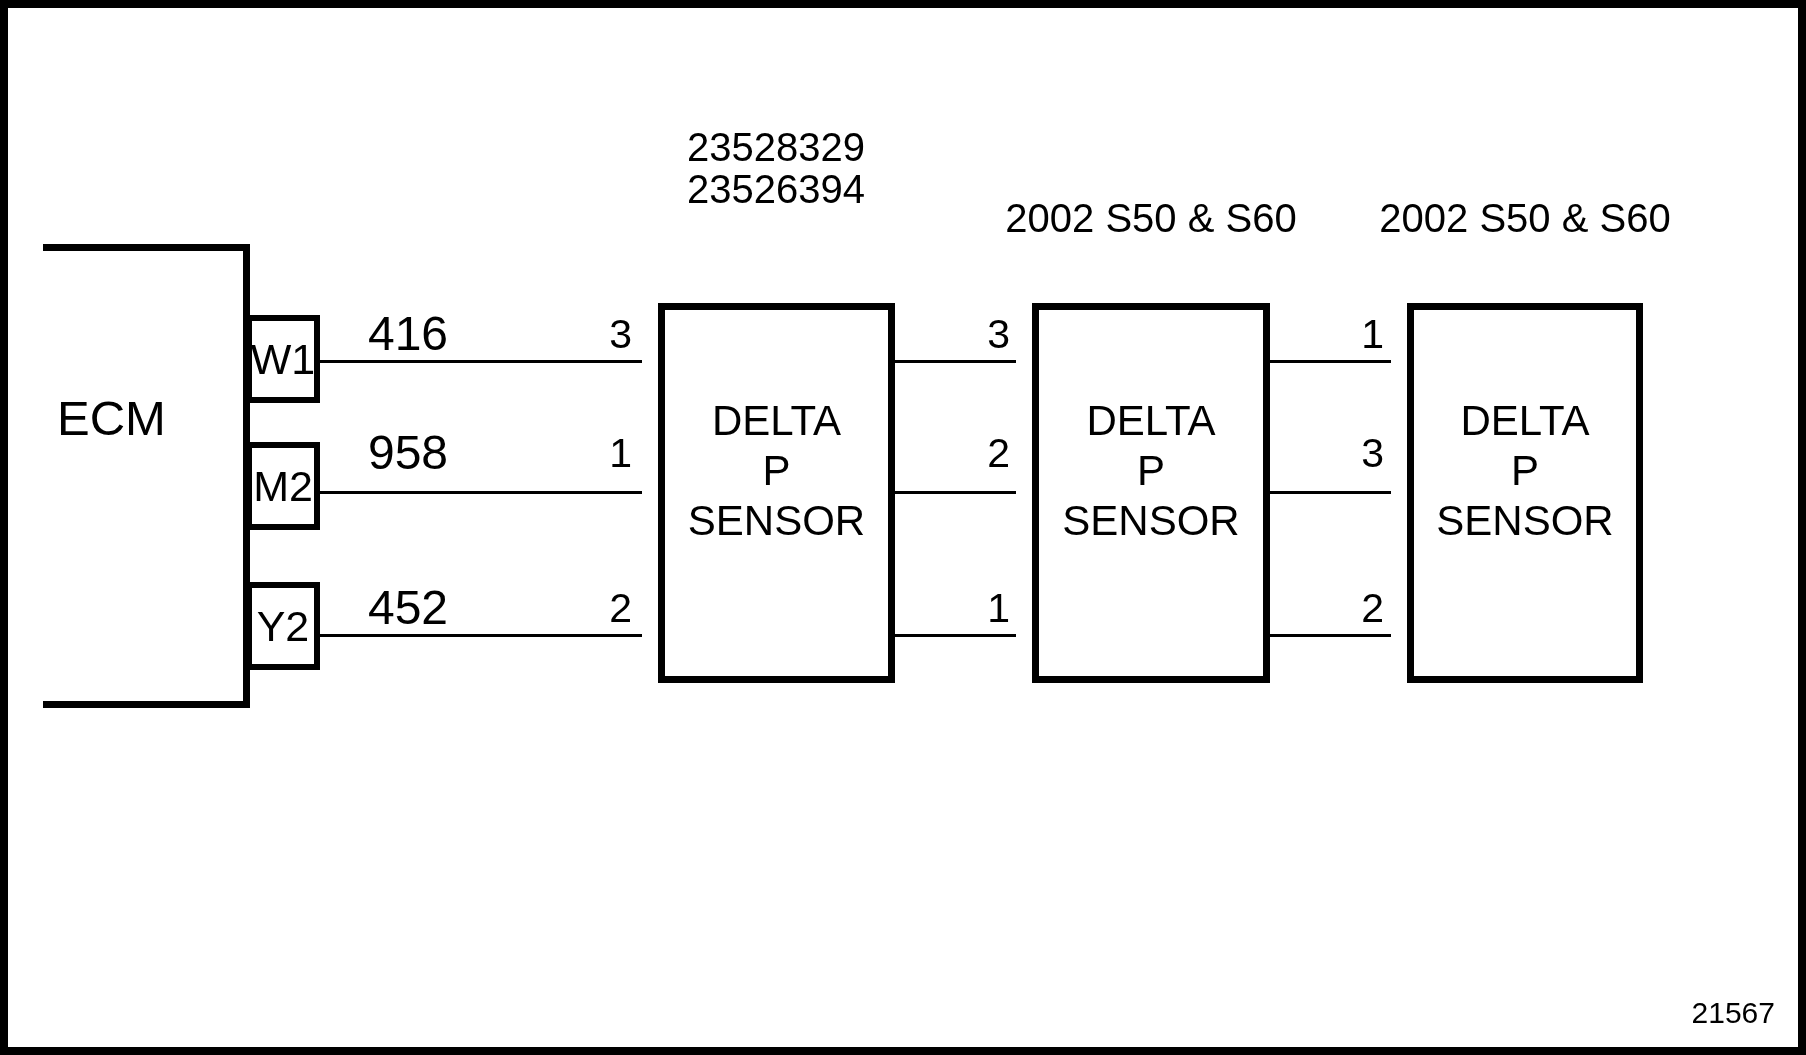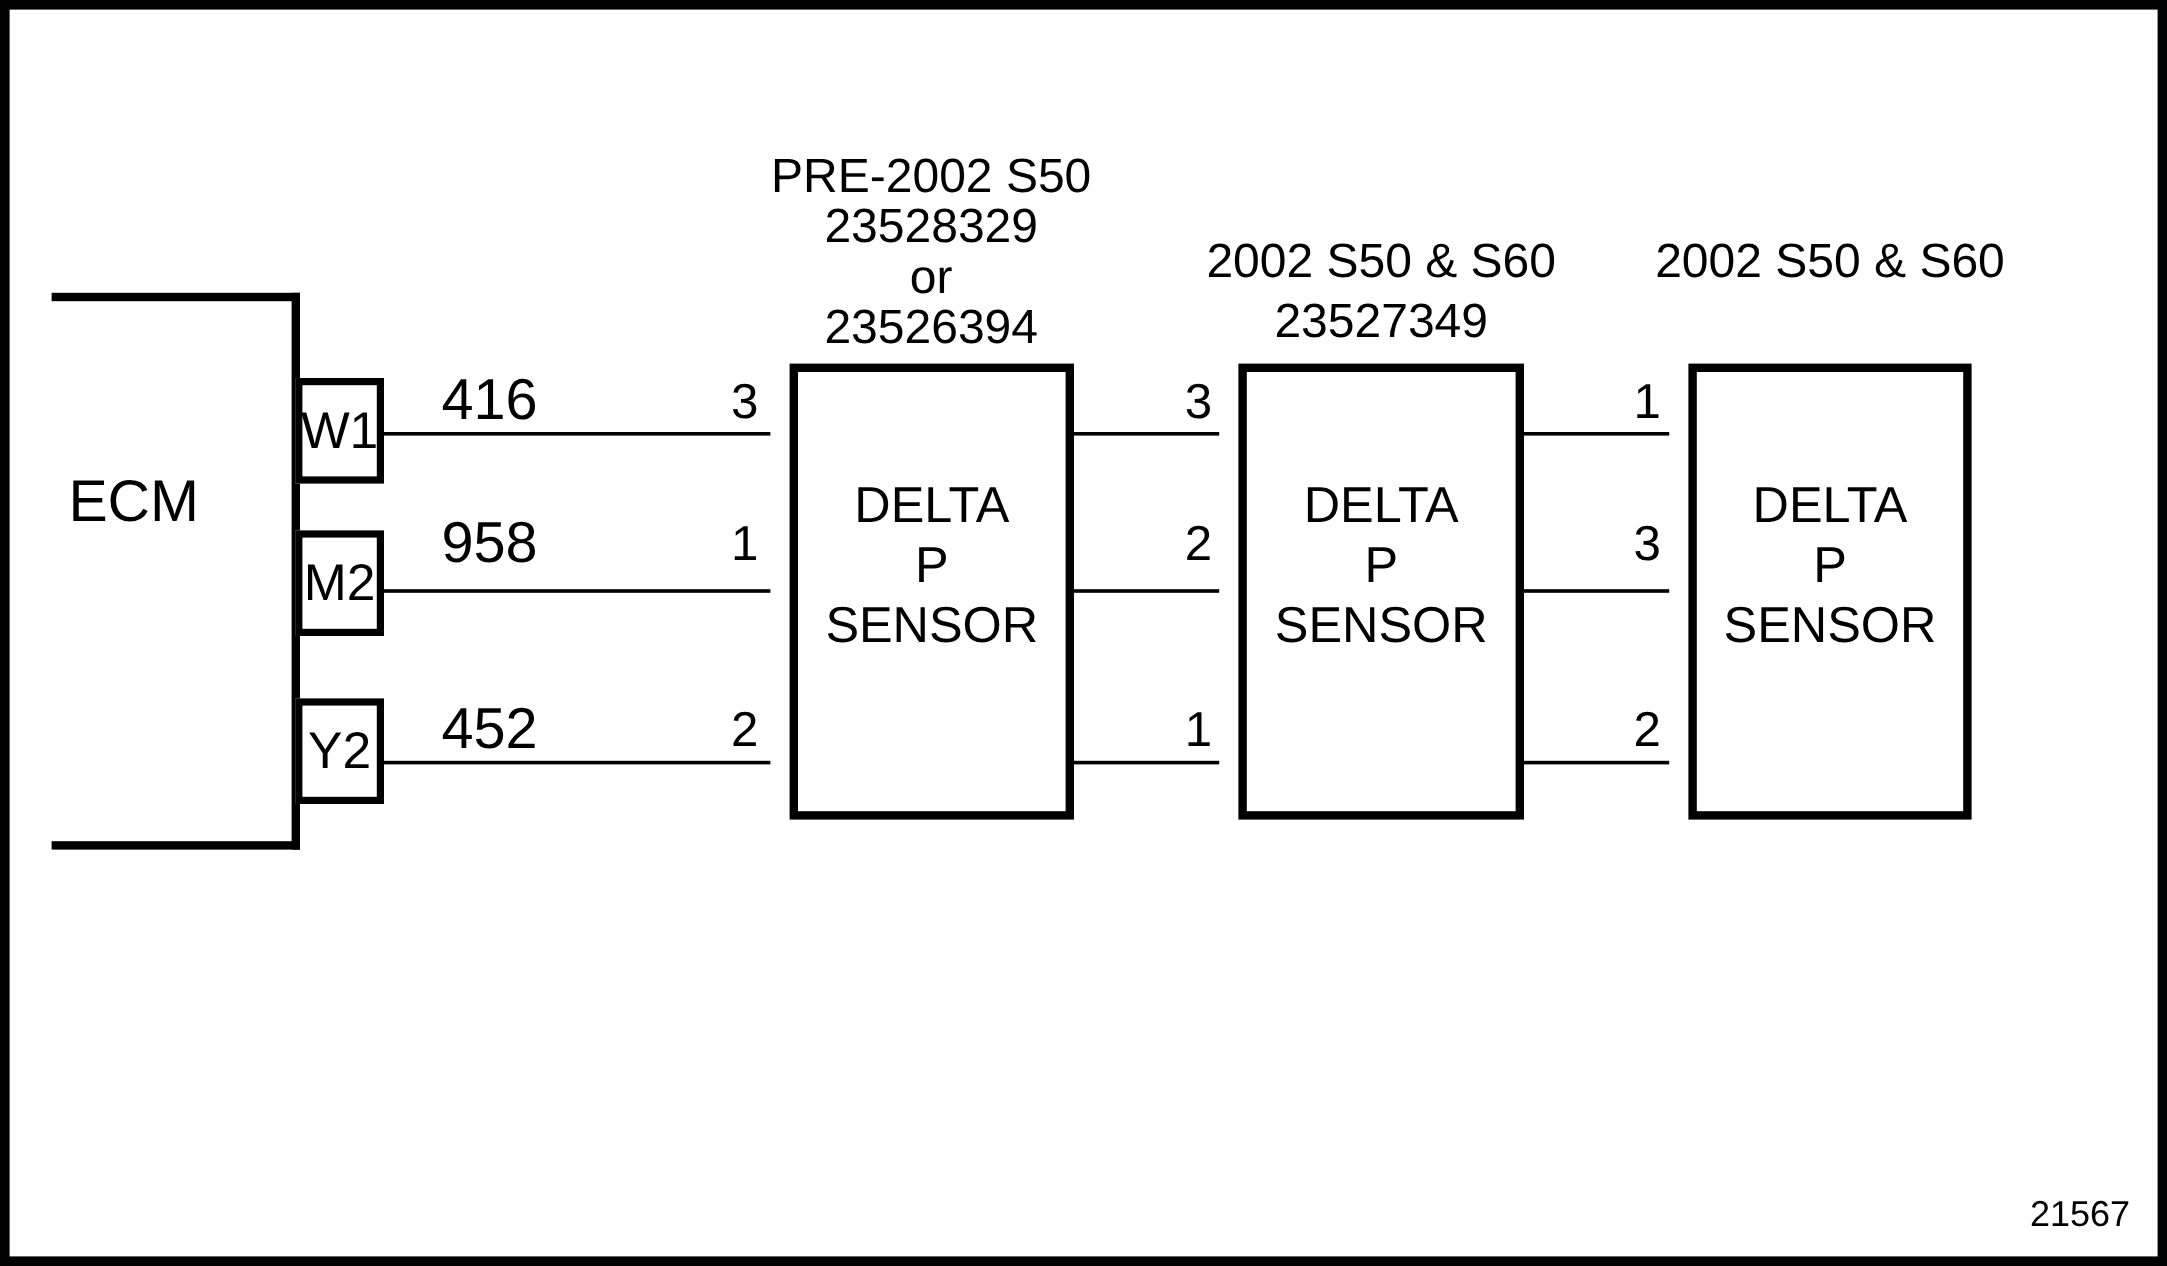--- a/index.html
+++ b/index.html
@@ -164,29 +164,26 @@
 
   <div class="pin-num row1 col2">3</div>
   <div class="pin-num row2 col2">2</div>
   <div class="pin-num row3 col2">1</div>
 
   <div class="pin-num row1 col3">1</div>
   <div class="pin-num row2 col3">3</div>
   <div class="pin-num row3 col3">2</div>
 
   <div class="header h1">
-    <div>PRE-2002 S50</div>
     <div>23528329</div>
-    <div>or</div>
     <div>23526394</div>
   </div>
 
   <div class="header h2">
     <div>2002 S50 &amp; S60</div>
-    <div>23527349</div>
   </div>
 
   <div class="header h3">
     <div>2002 S50 &amp; S60</div>
   </div>
 
   <div class="sensorbox s1">
     <div class="sensor-text">
       <div>DELTA</div>
       <div>P</div>

